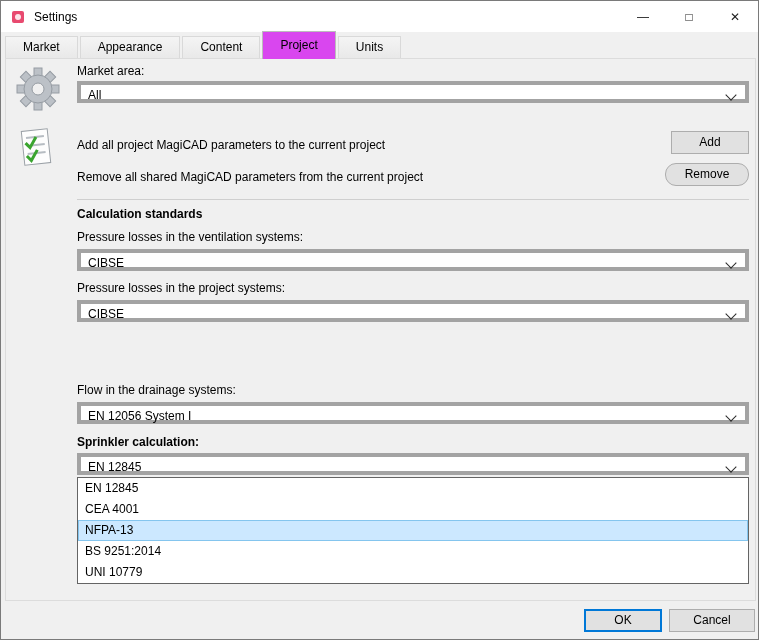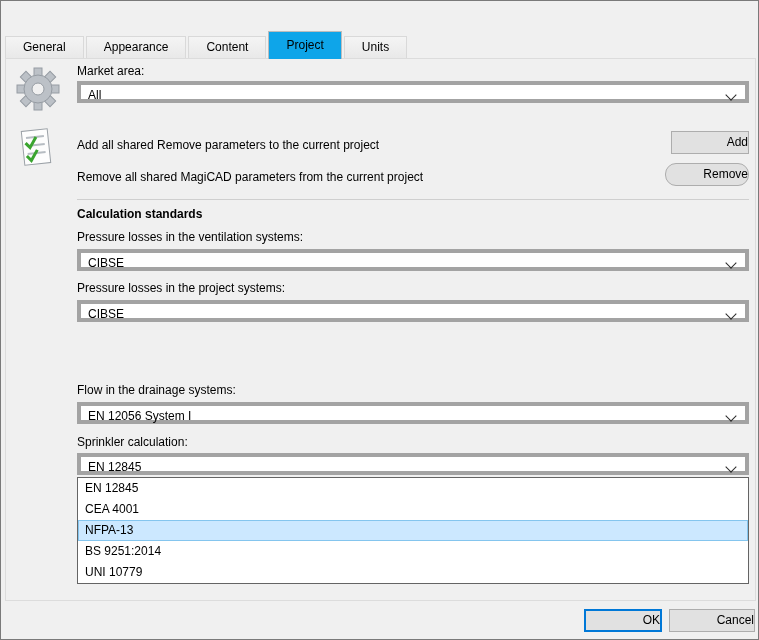--- a/index.html
+++ b/index.html
@@ -13,52 +13,64 @@
   .titlebar{position:absolute;left:0;top:0;right:0;height:31px;background:#ffffff;display:flex;align-items:center;}
   .app-icon{margin:0 8px 0 9px;width:16px;height:16px;flex:0 0 auto;}
   .title-text{font-size:12px;}
   .win-controls{margin-left:auto;display:flex;height:100%;}
   .win-btn{width:46px;height:100%;display:flex;align-items:center;justify-content:center;font-size:12px;color:#1a1a1a;cursor:default;}
   
   .tabs{position:absolute;left:4px;top:31px;height:26px;display:flex;align-items:flex-end;z-index:5;}
   .tab{height:22px;line-height:20px;padding:0 17px;box-sizing:border-box;
        background:linear-gradient(#f4f4f4,#e9e9e9);border:1px solid #d9d9d9;border-bottom:none;
        margin-right:2px;white-space:nowrap;cursor:default;}
-  .tab.active{height:28px;line-height:26px;background:#0ea5e9;border-color:#bcbcbc;margin-bottom:-1px;position:relative;z-index:6;}
+  .tab.active{height:28px;line-height:26px;background:#d946ef;border-color:#bcbcbc;margin-bottom:-1px;position:relative;z-index:6;}
   
   .panel{position:absolute;left:4px;top:57px;width:751px;height:543px;box-sizing:border-box;
          border:1px solid #dcdcdc;background:#f0f0f0;}
   .label{position:absolute;left:71px;white-space:nowrap;}
   .heading{font-weight:bold;}
   .icon-slot{position:absolute;left:8px;}
   .select{position:absolute;left:71px;right:6px;height:22px;box-sizing:border-box;
           background:#ffffff;border:4px solid #a3a3a3;line-height:20px;padding-left:7px;cursor:default;}
   .chev{position:absolute;right:10px;top:6px;width:7px;height:7px;
         border-right:1px solid #2b2b2b;border-bottom:1px solid #2b2b2b;transform:rotate(45deg);}
   .btn{position:absolute;height:23px;box-sizing:border-box;background:#e1e1e1;border:1px solid #adadad;
-       text-align:right;line-height:21px;font-size:12px;cursor:default;}
+       text-align:center;line-height:21px;font-size:12px;cursor:default;}
   .btn-add{right:6px;top:72px;width:78px;}
   .btn-remove{right:6px;top:104px;width:84px;border-radius:11px;}
   .sep{position:absolute;left:71px;right:6px;top:140px;border-top:1px solid #cfcfcf;}
   
   .droplist{position:absolute;left:71px;right:6px;top:418px;background:#ffffff;border:1px solid #646464;z-index:10;}
   .option{height:21px;line-height:21px;padding-left:7px;box-sizing:border-box;cursor:default;}
   .option.selected{background:var(--highlight);box-shadow:inset 0 0 0 1px var(--highlight-border);}
   
   .btn-ok{position:absolute;right:96px;bottom:7px;width:78px;height:23px;border:2px solid var(--focus);line-height:19px;}
   .btn-cancel{position:absolute;right:3px;bottom:7px;width:86px;height:23px;}
 </style>
 </head>
 <body>
 
 <div class="window" style="--highlight: #cce8ff; --highlight-border: #84c5ee; --focus: #0078d7;">
 
+  <div class="titlebar">
+    <svg class="app-icon" viewBox="0 0 16 16" width="16" height="16">
+      <rect x="2" y="2" width="12" height="12" rx="2" fill="#e84a6f"></rect>
+      <circle cx="8" cy="8" r="3" fill="#ffffff" opacity="0.85"></circle>
+    </svg>
+    <span class="title-text">Settings</span>
+    <div class="win-controls">
+      <div class="win-btn">—</div>
+      <div class="win-btn">□</div>
+      <div class="win-btn">✕</div>
+    </div>
+  </div>
 
   <div class="tabs">
-    <div class="tab">General</div>
+    <div class="tab">Market</div>
     <div class="tab">Appearance</div>
     <div class="tab">Content</div>
     <div class="tab active">Project</div>
     <div class="tab">Units</div>
   </div>
 
   <div class="panel">
 
     <div class="icon-slot" style="top:6px;">
       <svg width="48" height="48" viewBox="0 0 48 48">
@@ -89,21 +101,21 @@
           <rect x="9" y="5" width="26" height="34" fill="#fdfdfd" stroke="#9aa0a6"></rect>
           <line x1="13" y1="12" x2="31" y2="12" stroke="#b6bcc2" stroke-width="2"></line>
           <line x1="13" y1="20" x2="31" y2="20" stroke="#b6bcc2" stroke-width="2"></line>
           <line x1="13" y1="28" x2="31" y2="28" stroke="#b6bcc2" stroke-width="2"></line>
           <path d="M12 17 l4 5 l7 -10" fill="none" stroke="#3aa52f" stroke-width="3"></path>
           <path d="M12 30 l4 5 l7 -10" fill="none" stroke="#3aa52f" stroke-width="3"></path>
         </g>
       </svg>
     </div>
 
-    <div class="label" style="top:79px;">Add all shared Remove parameters to the current project</div>
+    <div class="label" style="top:79px;">Add all project MagiCAD parameters to the current project</div>
     <div class="btn btn-add">Add</div>
 
     <div class="label" style="top:111px;">Remove all shared MagiCAD parameters from the current project</div>
     <div class="btn btn-remove">Remove</div>
 
     <div class="sep"></div>
 
     <div class="label heading" style="top:148px;">Calculation standards</div>
 
     <div class="label" style="top:171px;">Pressure losses in the ventilation systems:</div>
@@ -118,21 +130,21 @@
       <span class="chev"></span>
     </div>
 
 
     <div class="label" style="top:324px;">Flow in the drainage systems:</div>
     <div class="select" style="top:343px;">
       <span>EN 12056 System I</span>
       <span class="chev"></span>
     </div>
 
-    <div class="label" style="top:376px;">Sprinkler calculation:</div>
+    <div class="label" style="top:376px;font-weight:bold;">Sprinkler calculation:</div>
     <div class="select" style="top:394px;">
       <span>EN 12845</span>
       <span class="chev"></span>
     </div>
 
     <div class="droplist">
       <div class="option">EN 12845</div>
       <div class="option">CEA 4001</div>
       <div class="option selected">NFPA-13</div>
       <div class="option">BS 9251:2014</div>

